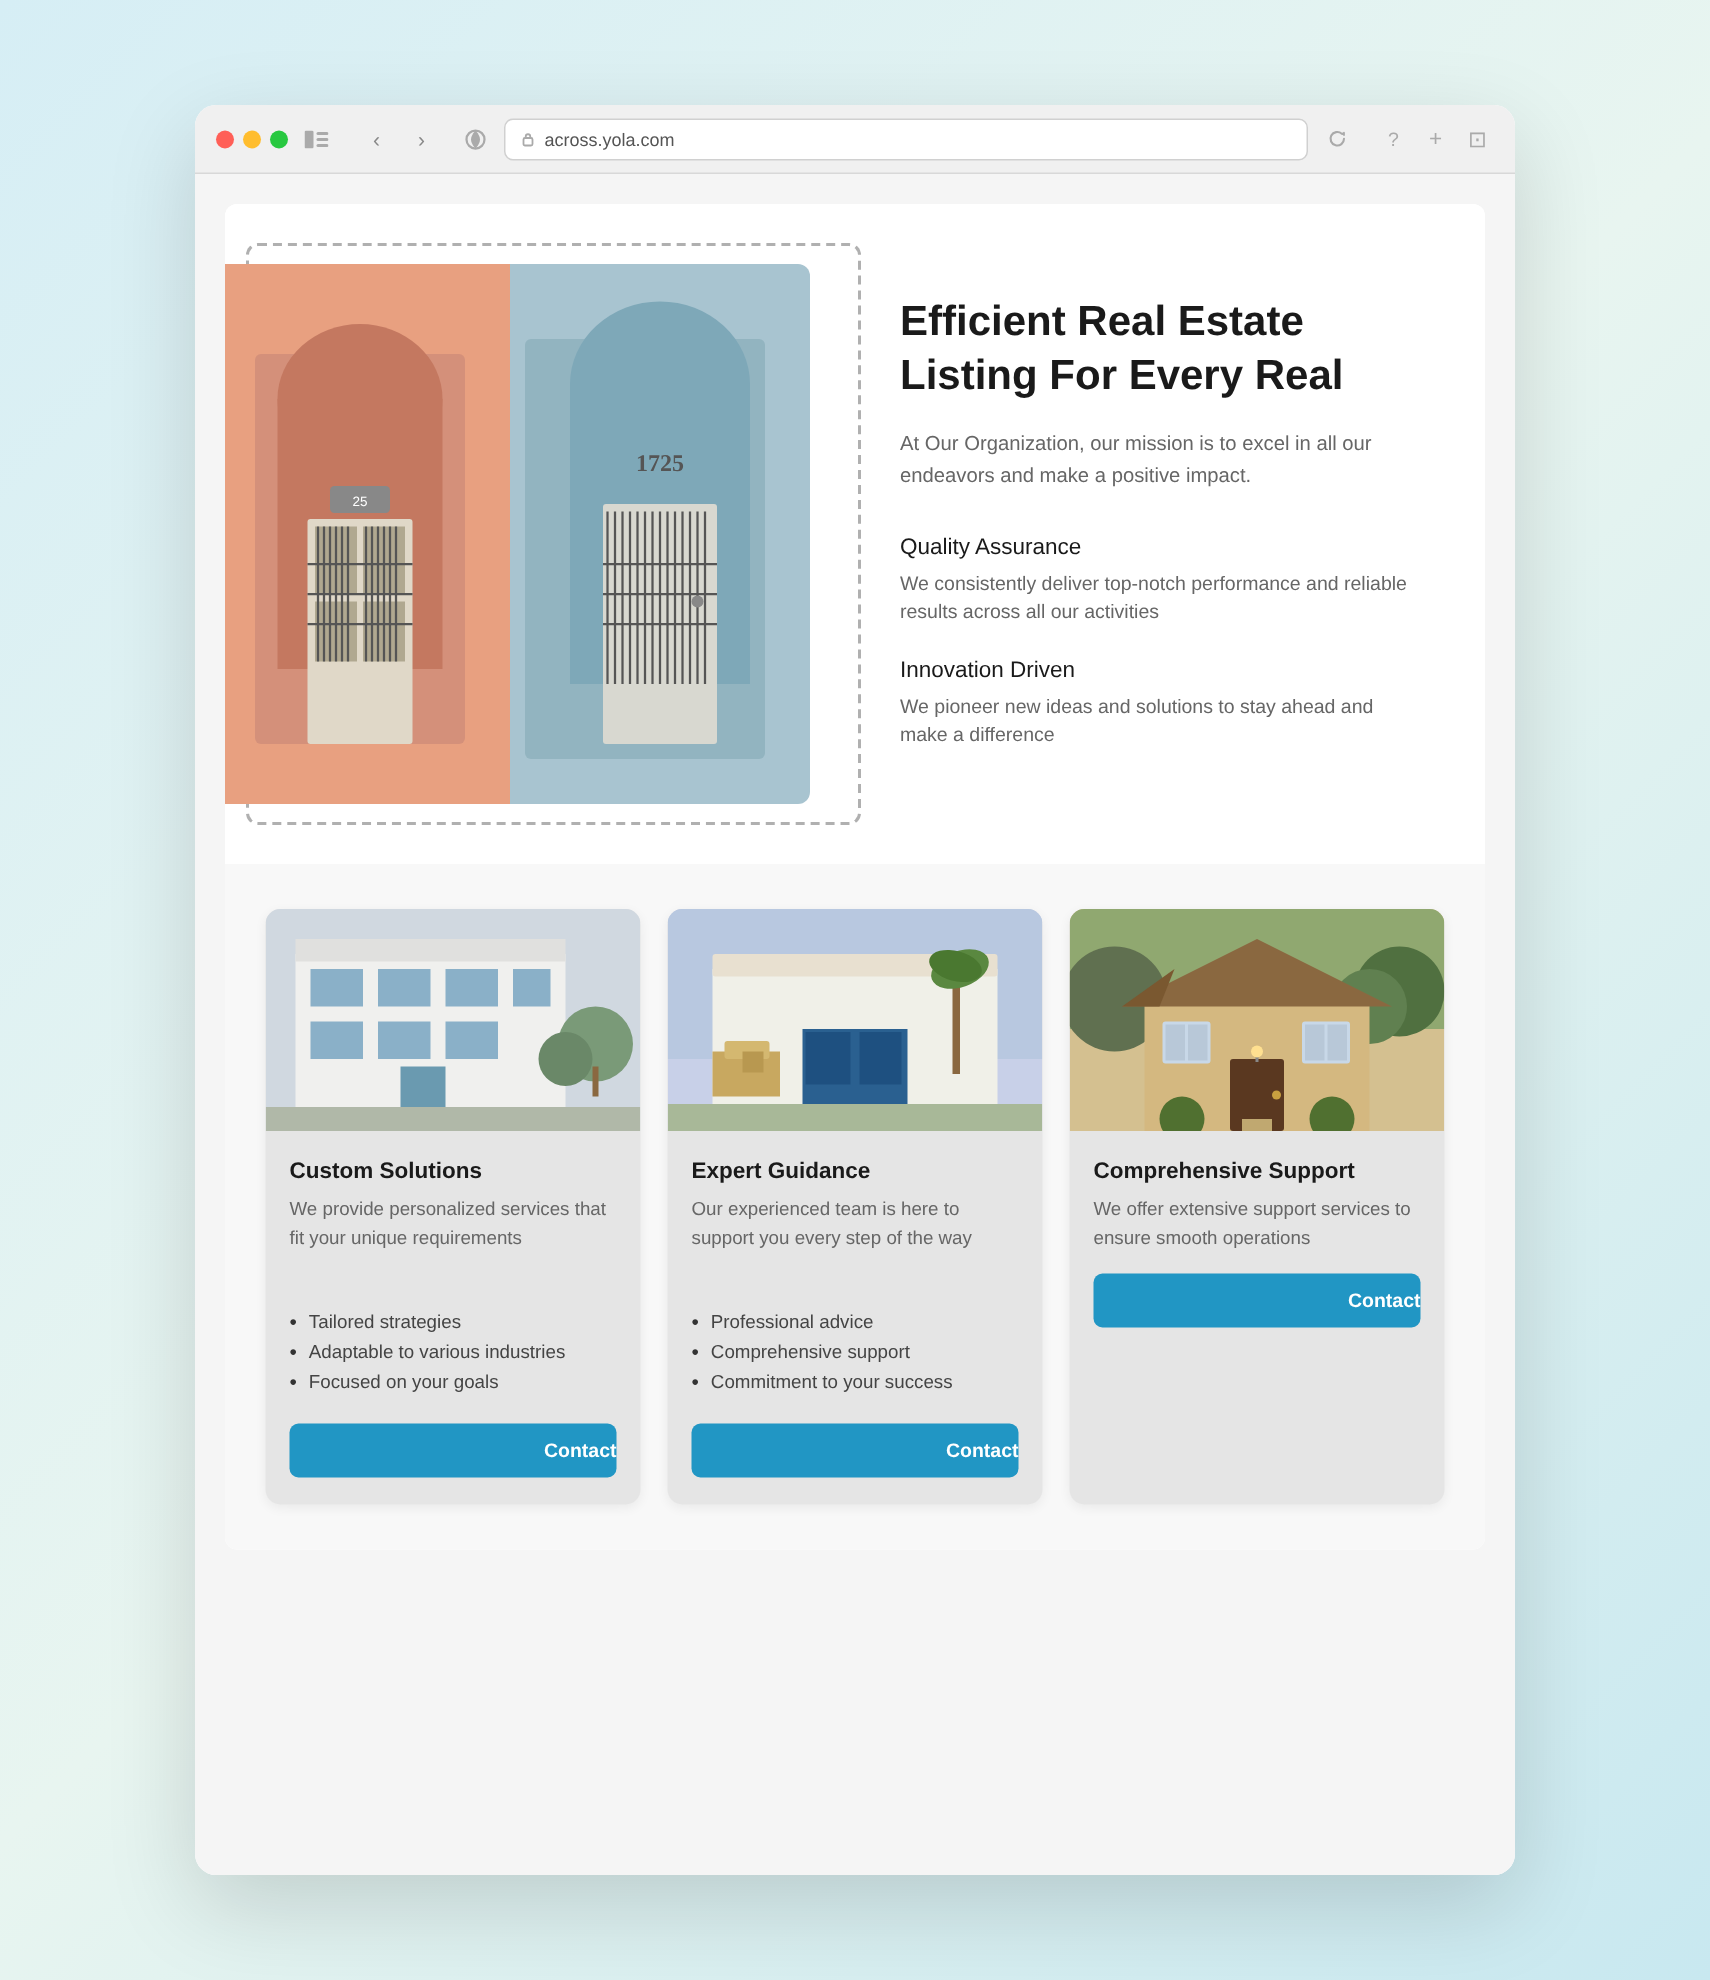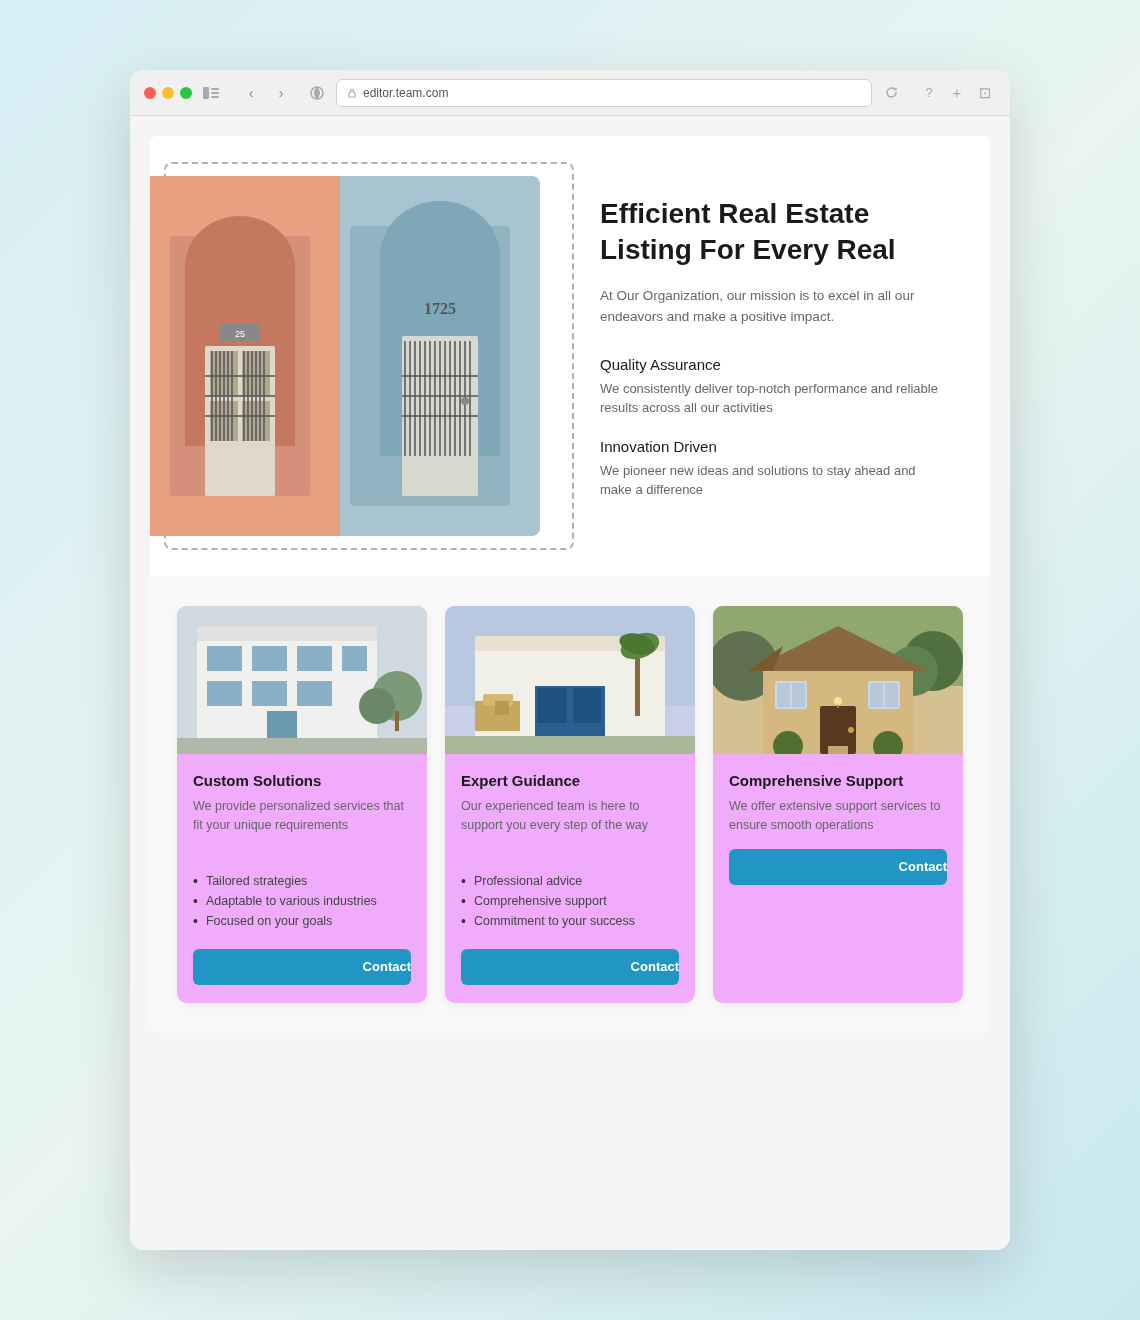--- a/index.html
+++ b/index.html
@@ -194,21 +194,21 @@
       padding: 30px 20px;
     }
 
     .cards-grid {
       display: flex;
       gap: 18px;
       justify-content: center;
     }
 
     .card {
-      background: #f0abfc;
+      background: #e5e5e5;
       border-radius: 10px;
       overflow: hidden;
       width: 250px;
       box-shadow: 0 2px 8px rgba(0,0,0,0.06);
     }
 
     .card-image {
       width: 100%;
       height: 148px;
       overflow: hidden;
@@ -299,21 +299,21 @@
       <svg width="14" height="14" viewBox="0 0 14 14" fill="none">
         <circle cx="7" cy="7" r="6" stroke="#aaa" stroke-width="1.5"></circle>
         <path d="M7 1 C7 1 10 4 10 7 C10 10 7 13 7 13 C7 13 4 10 4 7 C4 4 7 1 7 1Z" fill="#aaa"></path>
       </svg>
     </div>
     <div class="address-bar">
       <svg width="10" height="10" viewBox="0 0 10 10" fill="none">
         <rect x="2" y="4" width="6" height="5" rx="1" stroke="#aaa" stroke-width="1.2"></rect>
         <path d="M3.5 4V3a1.5 1.5 0 013 0v1" stroke="#aaa" stroke-width="1.2"></path>
       </svg>
-      <span>editor.team.com</span>
+      <span>across.yola.com</span>
     </div>
     <div class="toolbar-icon">
       <svg width="13" height="13" viewBox="0 0 13 13" fill="none">
         <path d="M11 6.5a4.5 4.5 0 11-1.5-3.35" stroke="#aaa" stroke-width="1.4" fill="none" stroke-linecap="round"></path>
         <path d="M9.5 3.5l1.5-1v2" stroke="#aaa" stroke-width="1.2" fill="none" stroke-linejoin="round"></path>
       </svg>
     </div>
     <div class="toolbar-right">
       <div class="toolbar-icon" style="font-size:13px; color:#aaa;">?</div>
       <div class="toolbar-icon" style="font-size:15px; color:#aaa;">+</div>

